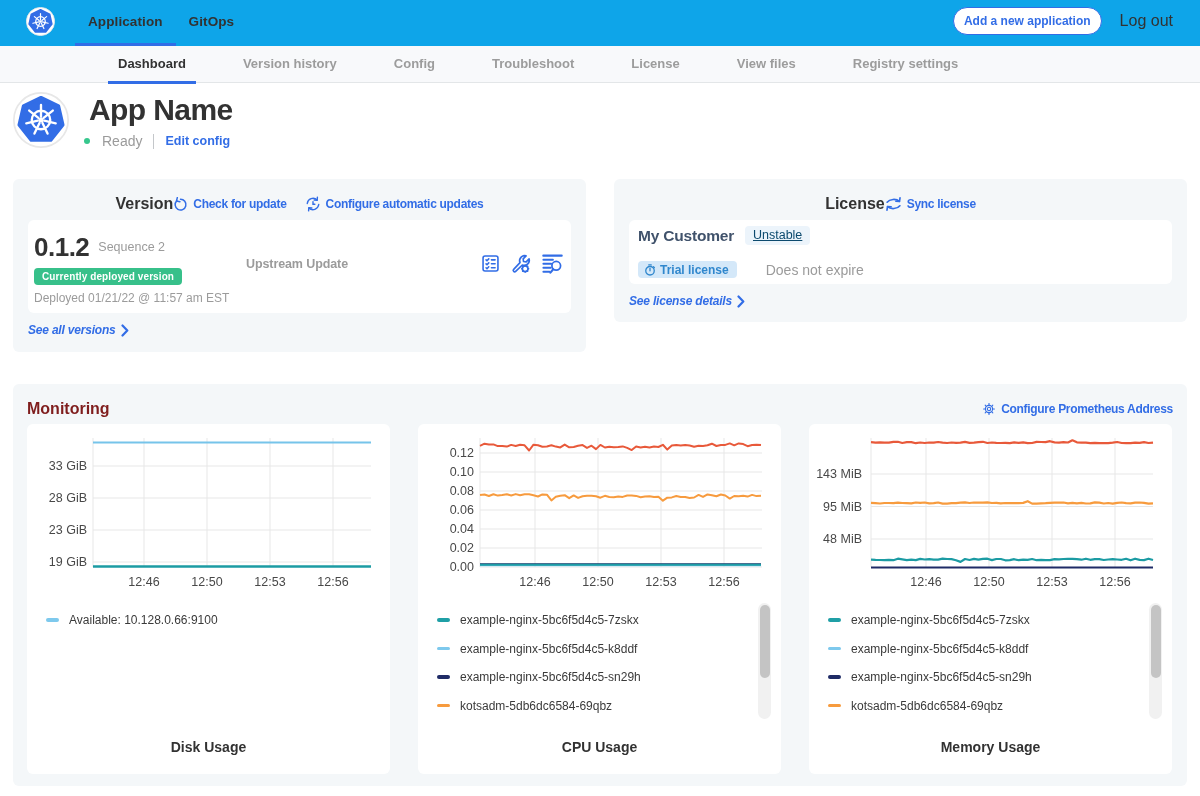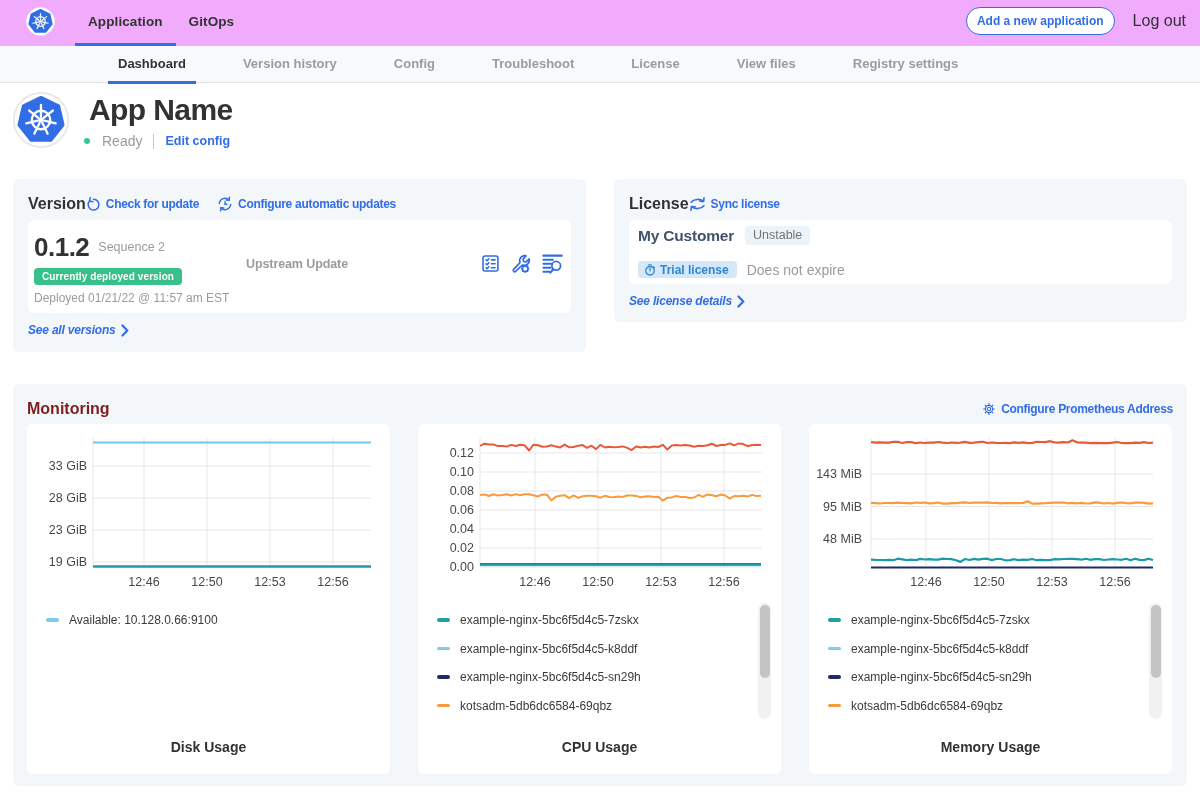--- a/index.html
+++ b/index.html
@@ -1,26 +1,26 @@
 <!DOCTYPE html>
 <html><head>
 <meta charset="utf-8">
 <style>
 * { margin:0; padding:0; box-sizing:border-box; }
 html,body { width:1200px; background:#fff; font-family:"Liberation Sans", sans-serif; }
 svg { display:block; }
 .link { color:#326de6; font-weight:bold; font-size:12px; letter-spacing:-0.3px; text-decoration:none; }
 
 
-.header { height:46px; background:#f0abfc; position:relative; }
+.header { height:46px; background:#0ea5e9; position:relative; }
 .header .logo { position:absolute; left:26px; top:7px; width:29px; height:29px; }
 .topnav { position:absolute; left:75px; top:0; height:46px; display:flex; }
 .topnav .item { padding:0 13px; height:46px; line-height:44px; font-size:13.5px; font-weight:bold; letter-spacing:0.1px; color:#323232; position:relative; }
 .topnav .item.active::after { content:""; position:absolute; left:0; right:0; bottom:0; height:3px; background:#326de6; }
-.header-right { position:absolute; right:14px; top:0; height:46px; display:flex; align-items:center; }
+.header-right { position:absolute; right:27px; top:0; height:46px; display:flex; align-items:center; }
 .btn-outline { display:inline-block; margin-top:-5px; height:28px; line-height:26px; padding:0 10px; border:1px solid #326de6; border-radius:15px; color:#326de6; font-size:12px; font-weight:bold; background:#fff; }
 .logout { margin-left:18px; margin-top:-5px; font-size:16px; color:#323232; }
 
 
 .subnav { height:37px; background:#f8f9fb; border-bottom:1px solid #e3e6e8; display:flex; padding-left:108px; }
 .subnav .tab { padding:0 10px; margin-right:37px; height:37px; line-height:36px; font-size:13px; font-weight:bold; color:#9c9c9c; position:relative; }
 .subnav .tab.active { color:#323232; }
 .subnav .tab.active::after { content:""; position:absolute; left:0; right:0; bottom:-1px; height:3px; background:#326de6; }
 
 
@@ -30,21 +30,21 @@
 .apphead .meta { position:absolute; left:84px; top:50px; height:16px; display:flex; align-items:center; }
 .meta .dot { width:6px; height:6px; border-radius:50%; background:#36c78d; margin-right:12px; }
 .meta .ready { color:#9b9b9b; font-size:14px; }
 .meta .sep { width:1px; height:15px; background:#c4c7ca; margin:0 11px; }
 .meta a { color:#326de6; font-weight:bold; font-size:12.5px; text-decoration:none; }
 
 
 .cards { display:flex; padding:0 13px; gap:28px; align-items:flex-start; }
 .card { background:#f4f7f9; border-radius:6px; width:573px; padding:16px 15px 15px 15px; }
 .card h2 { font-size:16px; color:#323232; }
-.card-top { display:flex; align-items:center; justify-content:flex-start; margin-bottom:7px; height:18px; }
+.card-top { display:flex; align-items:center; justify-content:center; margin-bottom:7px; height:18px; }
 .card-top .links { display:flex; align-items:center; gap:18px; }
 .iconlink { display:flex; align-items:center; gap:5px; }
 .white-box { background:#fff; border-radius:6px; }
 .see-link { display:flex; align-items:center; gap:5px; margin-top:10px; }
 .see-link .link { font-size:12px; letter-spacing:-0.2px;font-style:italic; }
 
 
 .ver-box { height:93px; padding:12px 8px 0 6px; }
 .ver-row { display:flex; align-items:center; }
 .ver-left { width:210px; }
@@ -52,22 +52,22 @@
 .v-seq { font-size:12.5px; color:#9b9b9b; margin-left:9px; }
 .v-badge { display:inline-block; background:#37c08a; color:#fff; font-size:10px; font-weight:bold; letter-spacing:0.1px; padding:3px 8px; border-radius:4px; margin-top:6px; }
 .v-date { font-size:12px; color:#9b9b9b; margin-top:6px; }
 .v-mid { flex:1; font-size:12.5px; font-weight:bold; color:#9b9b9b; letter-spacing:-0.1px; margin-top:-10px; }
 .v-icons { display:flex; gap:11px; align-items:center; margin-top:-10px; }
 
 
 .lic-box { height:64px; padding:6px 9px 0 9px; }
 .lic-name-row { display:flex; align-items:center; height:19px; }
 .lic-name { font-size:15.5px; font-weight:bold; color:#40526b; letter-spacing:-0.2px; }
-.pill-unstable { background:#ecf4fb; color:#737373; font-size:12.5px; padding:2px 8px 3px; border-radius:4px; margin-left:11px; }
-.lic-row2 { display:flex; align-items:center; margin-top:16px; }
+.pill-unstable { background:#ecf4fb; color:#0c4a6e; font-size:12.5px; padding:2px 8px 3px; border-radius:4px; margin-left:11px;text-decoration:underline; }
+.lic-row2 { display:flex; align-items:center; margin-top:16px;gap:19px; }
 .pill-trial { background:#d4e8f9; color:#3087cd; font-size:12px; font-weight:bold; height:17px; padding:0 8px 0 6px; border-radius:4px; display:flex; align-items:center; gap:4px; }
 .lic-expire { color:#9b9b9b; font-size:14px; margin-left:10px; }
 
 
 .monitor { margin:32px 13px 0; background:#f4f7f9; border-radius:6px; padding:16px 14px 12px; }
 .mon-top { display:flex; justify-content:space-between; align-items:center; margin-bottom:6px; height:18px; }
 .mon-top h2 { font-size:16px; color:#7f1d1d; }
 .mon-cards { display:flex; gap:28px; }
 .chart-card { background:#fff; border-radius:6px; width:363px; height:350px; position:relative; }
 .chart { position:absolute; top:0; left:0; }

